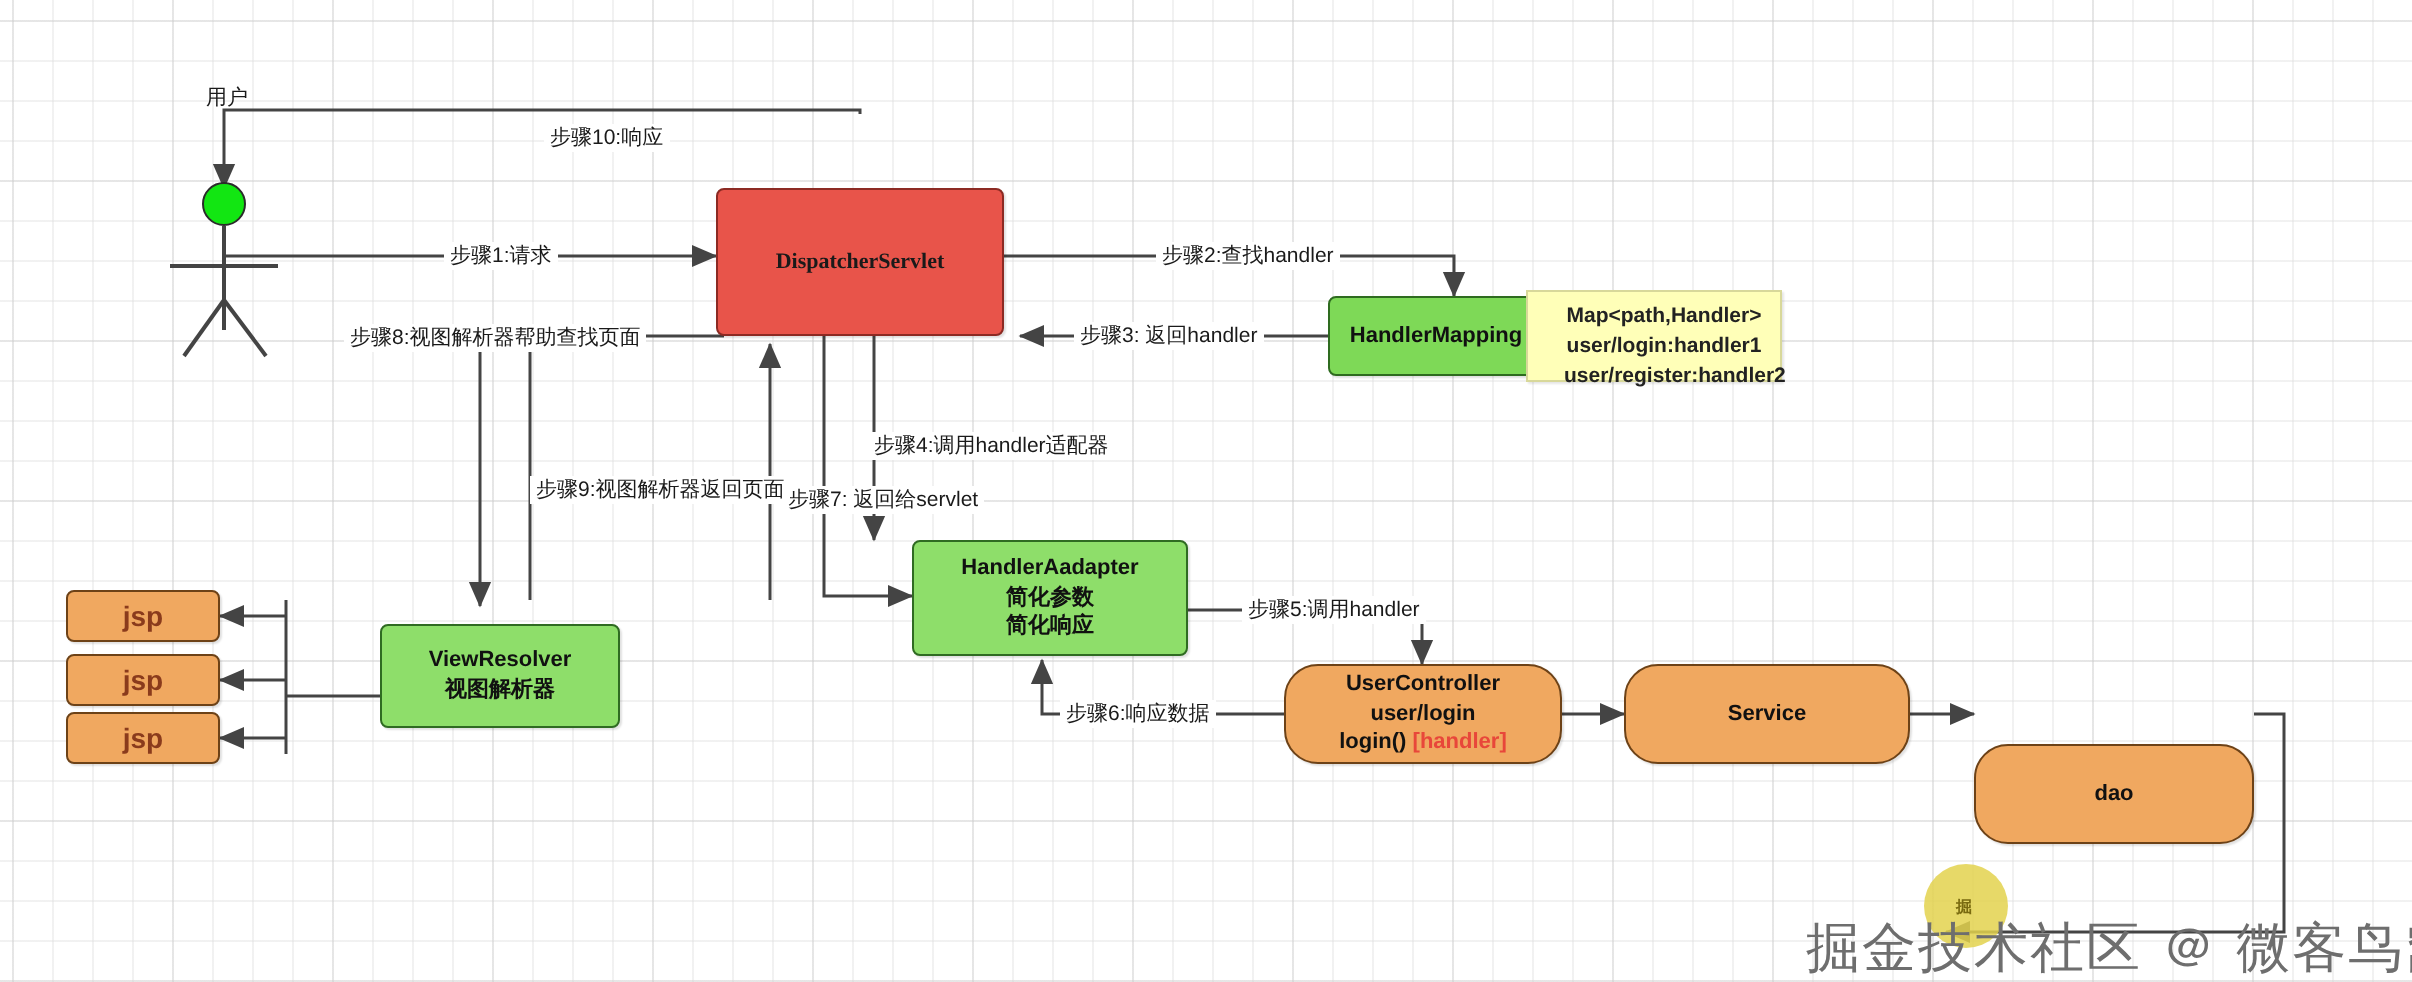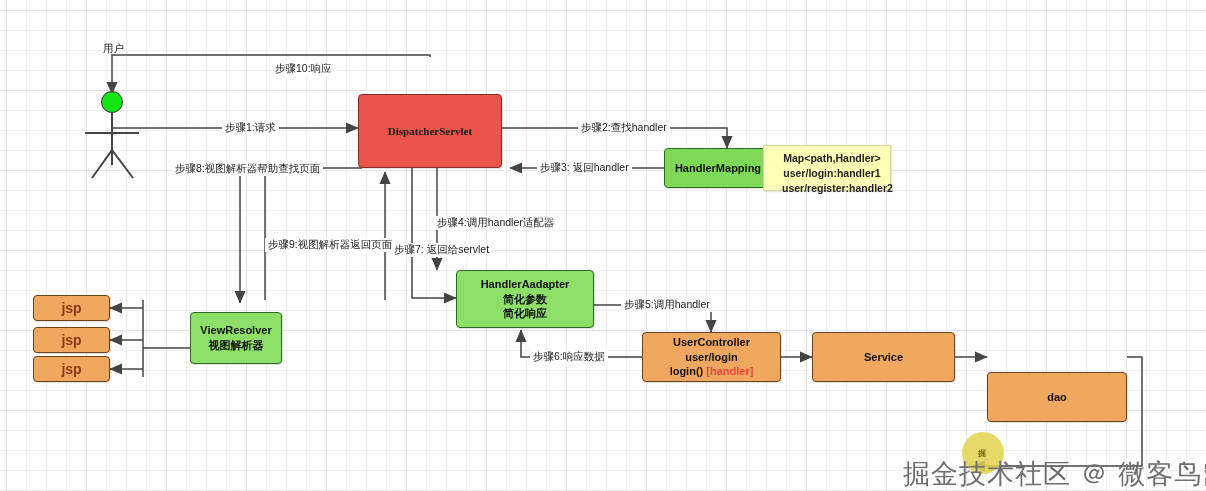--- a/index.html
+++ b/index.html
@@ -42,21 +42,21 @@
     font-size: 11px;
     line-height: 1.35;
     color: #111111;
     text-align: center;
     box-shadow: 1px 1px 1px rgba(0,0,0,0.12);
   }
   .node .ln { display: block; white-space: nowrap; }
   .node-red    { background: #e8544a; border-color: #8c2a23; color: #1a1a1a; font-family: Liberation Serif, serif; }
   .node-green  { background: #7ed957; border-color: #2e6b1f; }
   .node-green2 { background: #8ede6a; border-color: #2f6b22; }
-  .node-orange { background: #f0a860; border-color: #6d4217; }
+  .node-orange { background: #f0a860; border-color: #6d4217; border-radius: 17px; }
   .node-jsp    { background: #f0a860; border-color: #6d4217; color: #8a3b1c; font-size: 14px; }
 
   .note {
     position: absolute;
     box-sizing: border-box;
     background: #ffffb8;
     border: 1px solid #d8d89a;
     font-size: 10.5px;
     font-weight: bold;
     color: #222;
@@ -187,21 +187,21 @@
     <span class="ln">user/login:handler1</span>
     <span class="ln">user/register:handler2</span>
   </div>
 
   <div class="node node-green2" style="left:456px; top:270px; width:138px; height:58px;">
     <span class="ln">HandlerAadapter</span>
     <span class="ln">简化参数</span>
     <span class="ln">简化响应</span>
   </div>
 
-  <div class="node node-green2" style="left:190px; top:312px; width:92px; height:52px;">
+  <div class="node node-green2" style="left:190px; top:312px; width:120px; height:52px;">
     <span class="ln">ViewResolver</span>
     <span class="ln">视图解析器</span>
   </div>
 
   <div class="node node-orange" style="left:642px; top:332px; width:139px; height:50px;">
     <span class="ln">UserController</span>
     <span class="ln">user/login</span>
     <span class="ln"><span>login()</span> <span class="red-tag">[handler]</span></span>
   </div>
 

